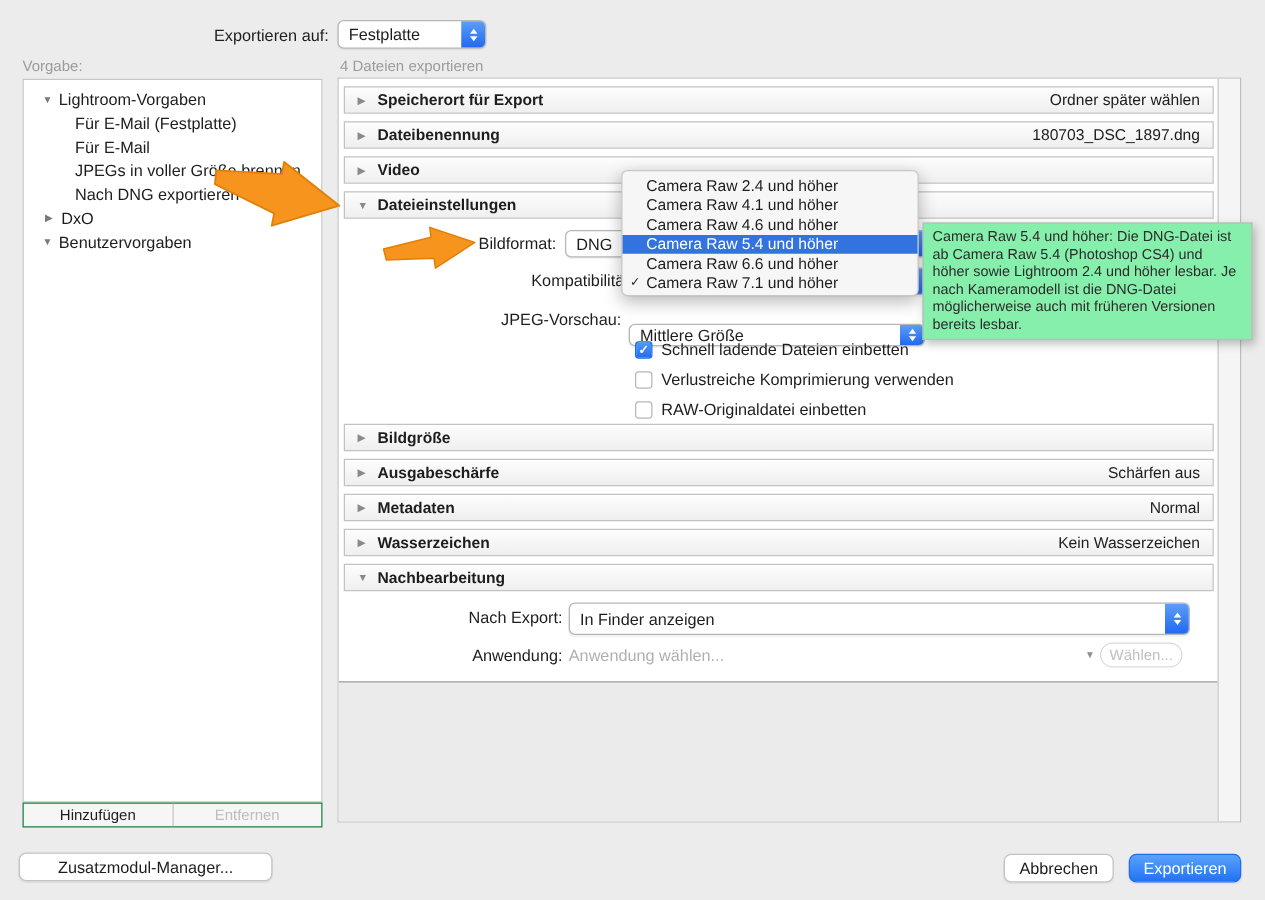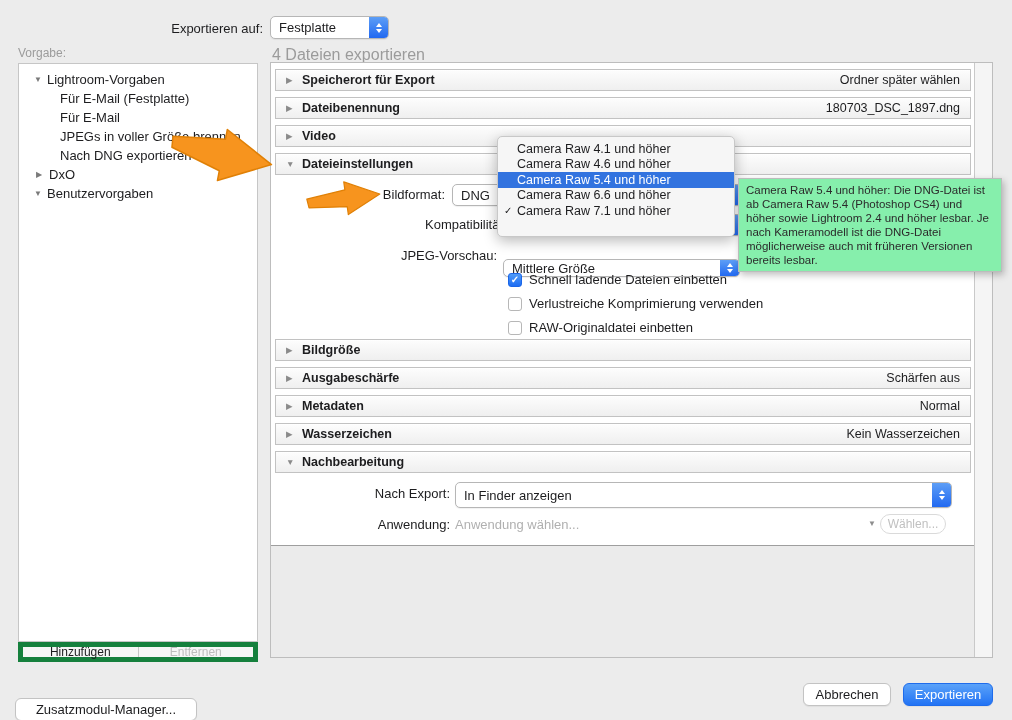--- a/index.html
+++ b/index.html
@@ -19,21 +19,21 @@
   .tri-up{width:0;height:0;border-left:3.5px solid transparent;border-right:3.5px solid transparent;border-bottom:4.5px solid #fff;}
   .tri-down{width:0;height:0;border-left:3.5px solid transparent;border-right:3.5px solid transparent;border-top:4.5px solid #fff;}
   
   .listbox{position:absolute;left:18px;top:63px;width:240px;height:579px;background:#fff;
     border:1px solid #c6c6c6;box-sizing:border-box;padding-top:6px;}
   .tree-row{height:19px;display:flex;align-items:center;font-size:13px;cursor:default;}
   .tree-row .tri{width:13px;font-size:8px;color:#7a7a7a;flex:0 0 13px;}
   .tree-row.group{padding-left:15px;}
   .tree-row.child{padding-left:41px;}
   .side-btns{position:absolute;left:18px;top:642px;width:240px;height:20px;display:flex;
-    border:5px solid #15803d;box-sizing:border-box;background:#f6f6f6;}
+    border:1px solid #15803d;box-sizing:border-box;background:#f6f6f6;}
   .side-btn{flex:1;display:flex;align-items:center;justify-content:center;font-size:12px;}
   .side-btn + .side-btn{border-left:1px solid #c6c6c6;}
   .disabled-txt{color:#bdbdbd;}
   
   .panel{position:absolute;left:270px;top:62px;width:723px;height:596px;background:#fff;
     border:1px solid #bdbdbd;box-sizing:border-box;}
   .panel-content{position:absolute;left:0;top:0;width:704px;bottom:0;display:flex;
     flex-direction:column;padding-top:6px;box-sizing:border-box;background:#fff;}
   .gutter{position:absolute;right:0;top:0;bottom:0;width:17px;background:#f5f5f5;border-left:1px solid #c9c9c9;}
   .section-header{height:22px;margin:0 4px 6px 4px;flex:0 0 22px;
@@ -74,21 +74,21 @@
 <div class="window">
 
   <div class="abs lbl" style="left:118px;top:21px;width:145px;text-align:right;">Exportieren auf:</div>
   <div class="mselect" style="left:270px;top:16px;width:119px;height:23px;">
     <span class="txt">Festplatte</span>
     <span class="stepper">
         <span class="tri-up"></span>
         <span class="tri-down"></span>
       </span>
   </div>
-  <div class="abs gray" style="left:272px;top:46px;font-size:16px;">4 Dateien exportieren</div>
+  <div class="abs gray" style="left:272px;top:46px;font-size:12px;">4 Dateien exportieren</div>
 
   <div class="abs gray" style="left:18px;top:46px;font-size:12px;">Vorgabe:</div>
   <div class="listbox">
     <div class="tree-row group">
       <span class="tri">▼</span>
       <span>Lightroom-Vorgaben</span>
     </div>
     <div class="tree-row child">
       <span>Für E-Mail (Festplatte)</span>
     </div>
@@ -230,20 +230,24 @@
         <span class="mini-tri" style="left:597px;top:40px;">▼</span>
         <div class="btn disabled" style="left:609px;top:35px;width:66px;height:20px;font-size:12px;border-radius:10px;">Wählen...</div>
       </div>
 
       <div class="panel-rest"></div>
     </div>
     <div class="gutter"></div>
   </div>
 
   <div class="menu">
+    <div class="menu-item">
+      <span class="check"></span>
+      <span>Camera Raw 2.4 und höher</span>
+    </div>
     <div class="menu-item">
       <span class="check"></span>
       <span>Camera Raw 4.1 und höher</span>
     </div>
     <div class="menu-item">
       <span class="check"></span>
       <span>Camera Raw 4.6 und höher</span>
     </div>
     <div class="menu-item selected">
       <span class="check"></span>
@@ -265,17 +269,17 @@
     <g transform="rotate(11 56 31)">
       <polygon points="4,20 56,13 56,3 106,29 56,55 56,45 5,31" fill="#f7941e" stroke="#e08006" stroke-width="1.5" stroke-linejoin="round"></polygon>
     </g>
   </svg>
   <svg class="abs" style="left:304px;top:178px;z-index:70;" width="82" height="40" viewBox="0 0 82 40">
     <g transform="rotate(-8 40 20)">
       <polygon points="3,16 42,12 42,4 76,21 42,37 42,29 4,25" fill="#f7941e" stroke="#e08006" stroke-width="1.2" stroke-linejoin="round"></polygon>
     </g>
   </svg>
 
-  <div class="btn" style="left:15px;top:682px;width:182px;height:23px;margin-top:16px;">Zusatzmodul-Manager...</div>
+  <div class="btn" style="left:15px;top:682px;width:203px;height:23px;">Zusatzmodul-Manager...</div>
   <div class="btn" style="left:803px;top:683px;width:88px;height:23px;">Abbrechen</div>
   <div class="btn primary" style="left:903px;top:683px;width:90px;height:23px;">Exportieren</div>
 
 </div>
 
 </body></html>

